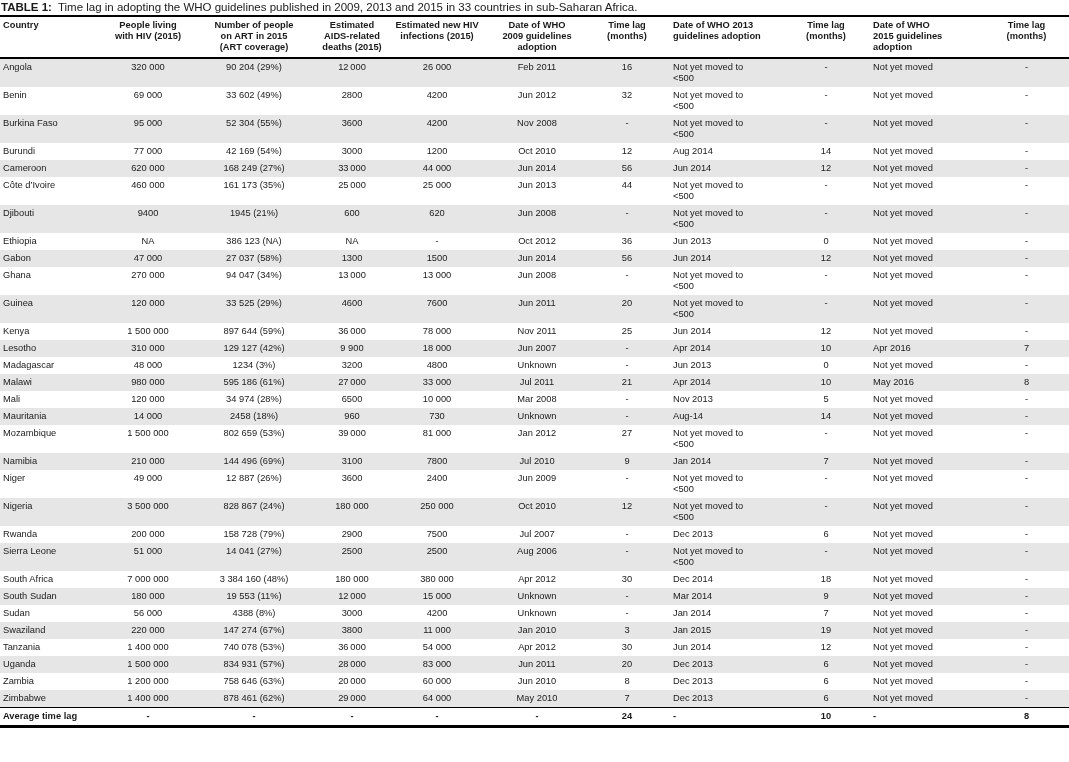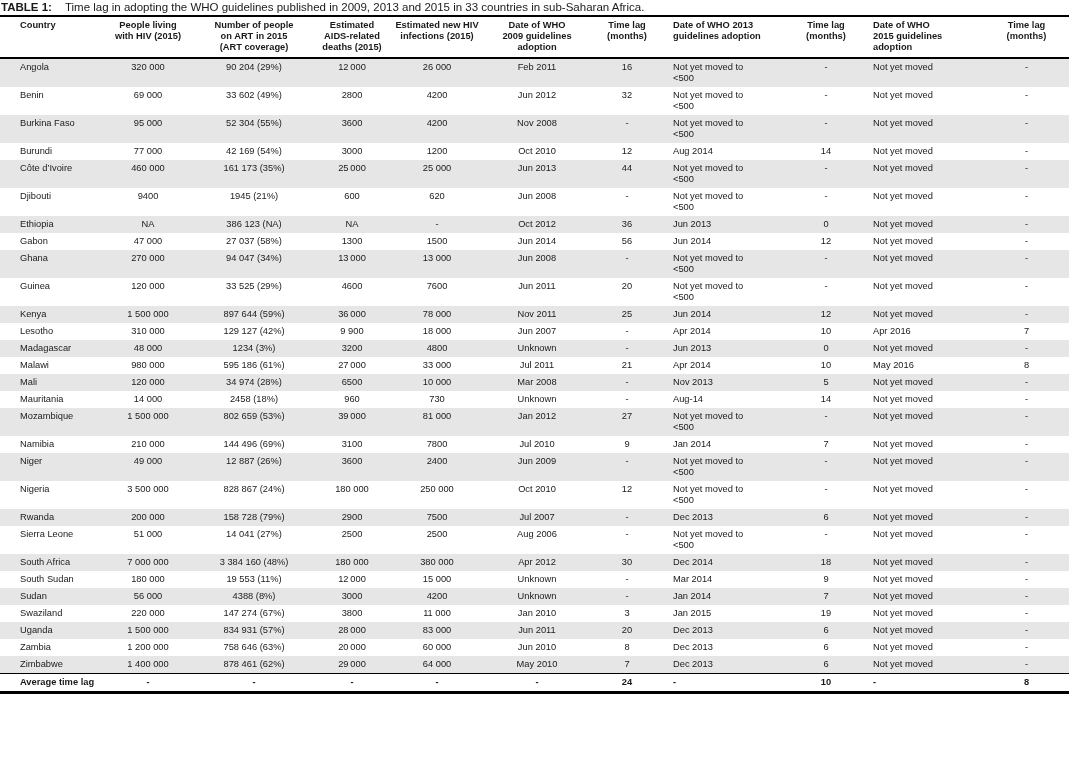--- a/index.html
+++ b/index.html
@@ -1,36 +1,36 @@
 <!DOCTYPE html>
 <html style="--stripe: #e6e6e6; --border: #000000; --text: #1a1a1a;"><head>
 <meta charset="utf-8">
 <style>
   :root { --stripe:#e6e6e6; --border:#000000; --text:#1a1a1a; }
   html,body { margin:0; padding:0; background:#ffffff; }
   body { width:1069px; color:var(--text); font-family:"Liberation Sans", sans-serif; }
   .page { width:1069px; }
   .title { font-size:11.5px; line-height:13px; padding:1px 2px 1px 1px; }
   .title .ttl-label { font-weight:bold; }
-  .title .ttl-text { margin-left:13px; }
+  .title .ttl-text { margin-left:6px; }
   table { border-collapse:collapse; table-layout:fixed; width:1069px; border-top:2px solid var(--border); }
   thead th {
     font-size:9.3px; font-weight:bold; line-height:11px;
     padding:3px 2px 4px 2px; vertical-align:top; white-space:pre-line;
     border-bottom:2px solid var(--border);
   }
   tbody td, tfoot td {
     font-size:9.3px; line-height:11px; padding:3px 2px; vertical-align:top;
     white-space:pre-line; word-wrap:break-word;
   }
   tbody tr:nth-child(odd) { background:var(--stripe); }
   tfoot td { font-weight:bold; border-top:1.5px solid var(--border); border-bottom:3px solid var(--border); background:#ffffff; }
   .al-left { text-align:left; }
   .al-center { text-align:center; }
-  th.col-country, td.col-country { padding-left:20px; }
+  th.col-country, td.col-country { padding-left:3px; }
   th.col-who-2013-adoption, td.col-who-2013-adoption,
   th.col-who-2015-adoption, td.col-who-2015-adoption { padding-left:11px; }
 </style>
 </head>
 <body>
 
 <div class="page">
   <div class="title">
     <span class="ttl-label">TABLE 1:</span><span class="ttl-text">Time lag in adopting the WHO guidelines published in 2009, 2013 and 2015 in 33 countries in sub-Saharan Africa.</span>
   </div>
@@ -128,20 +128,33 @@
           <td class="al-center col-aids-deaths">3000</td>
           <td class="al-center col-new-infections">1200</td>
           <td class="al-center col-who-2009-adoption">Oct 2010</td>
           <td class="al-center col-time-lag-2009">12</td>
           <td class="al-left col-who-2013-adoption">Aug 2014</td>
           <td class="al-center col-time-lag-2013">14</td>
           <td class="al-left col-who-2015-adoption">Not yet moved</td>
           <td class="al-center col-time-lag-2015">-</td>
         </tr>
         <tr>
+          <td class="al-left col-country">Cameroon</td>
+          <td class="al-center col-people-living-with-hiv">620 000</td>
+          <td class="al-center col-people-on-art">168 249 (27%)</td>
+          <td class="al-center col-aids-deaths">33 000</td>
+          <td class="al-center col-new-infections">44 000</td>
+          <td class="al-center col-who-2009-adoption">Jun 2014</td>
+          <td class="al-center col-time-lag-2009">56</td>
+          <td class="al-left col-who-2013-adoption">Jun 2014</td>
+          <td class="al-center col-time-lag-2013">12</td>
+          <td class="al-left col-who-2015-adoption">Not yet moved</td>
+          <td class="al-center col-time-lag-2015">-</td>
+        </tr>
+        <tr>
           <td class="al-left col-country">Côte d’Ivoire</td>
           <td class="al-center col-people-living-with-hiv">460 000</td>
           <td class="al-center col-people-on-art">161 173 (35%)</td>
           <td class="al-center col-aids-deaths">25 000</td>
           <td class="al-center col-new-infections">25 000</td>
           <td class="al-center col-who-2009-adoption">Jun 2013</td>
           <td class="al-center col-time-lag-2009">44</td>
           <td class="al-left col-who-2013-adoption">Not yet moved to
 &lt;500</td>
           <td class="al-center col-time-lag-2013">-</td>
@@ -418,20 +431,33 @@
         <tr>
           <td class="al-left col-country">Swaziland</td>
           <td class="al-center col-people-living-with-hiv">220 000</td>
           <td class="al-center col-people-on-art">147 274 (67%)</td>
           <td class="al-center col-aids-deaths">3800</td>
           <td class="al-center col-new-infections">11 000</td>
           <td class="al-center col-who-2009-adoption">Jan 2010</td>
           <td class="al-center col-time-lag-2009">3</td>
           <td class="al-left col-who-2013-adoption">Jan 2015</td>
           <td class="al-center col-time-lag-2013">19</td>
+          <td class="al-left col-who-2015-adoption">Not yet moved</td>
+          <td class="al-center col-time-lag-2015">-</td>
+        </tr>
+        <tr>
+          <td class="al-left col-country">Tanzania</td>
+          <td class="al-center col-people-living-with-hiv">1 400 000</td>
+          <td class="al-center col-people-on-art">740 078 (53%)</td>
+          <td class="al-center col-aids-deaths">36 000</td>
+          <td class="al-center col-new-infections">54 000</td>
+          <td class="al-center col-who-2009-adoption">Apr 2012</td>
+          <td class="al-center col-time-lag-2009">30</td>
+          <td class="al-left col-who-2013-adoption">Jun 2014</td>
+          <td class="al-center col-time-lag-2013">12</td>
           <td class="al-left col-who-2015-adoption">Not yet moved</td>
           <td class="al-center col-time-lag-2015">-</td>
         </tr>
         <tr>
           <td class="al-left col-country">Uganda</td>
           <td class="al-center col-people-living-with-hiv">1 500 000</td>
           <td class="al-center col-people-on-art">834 931 (57%)</td>
           <td class="al-center col-aids-deaths">28 000</td>
           <td class="al-center col-new-infections">83 000</td>
           <td class="al-center col-who-2009-adoption">Jun 2011</td>

